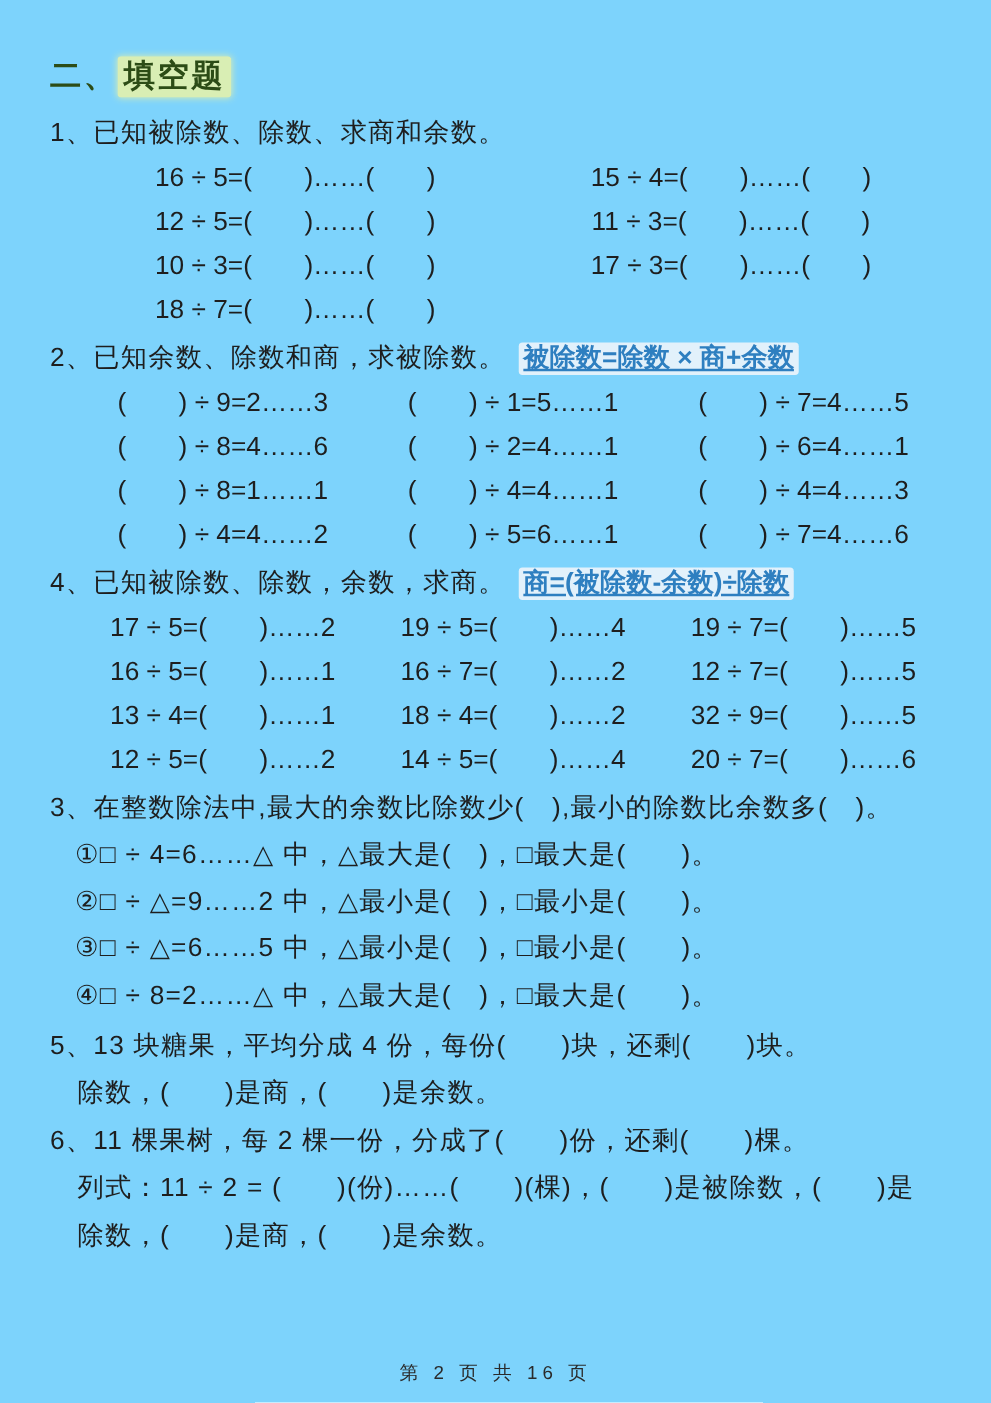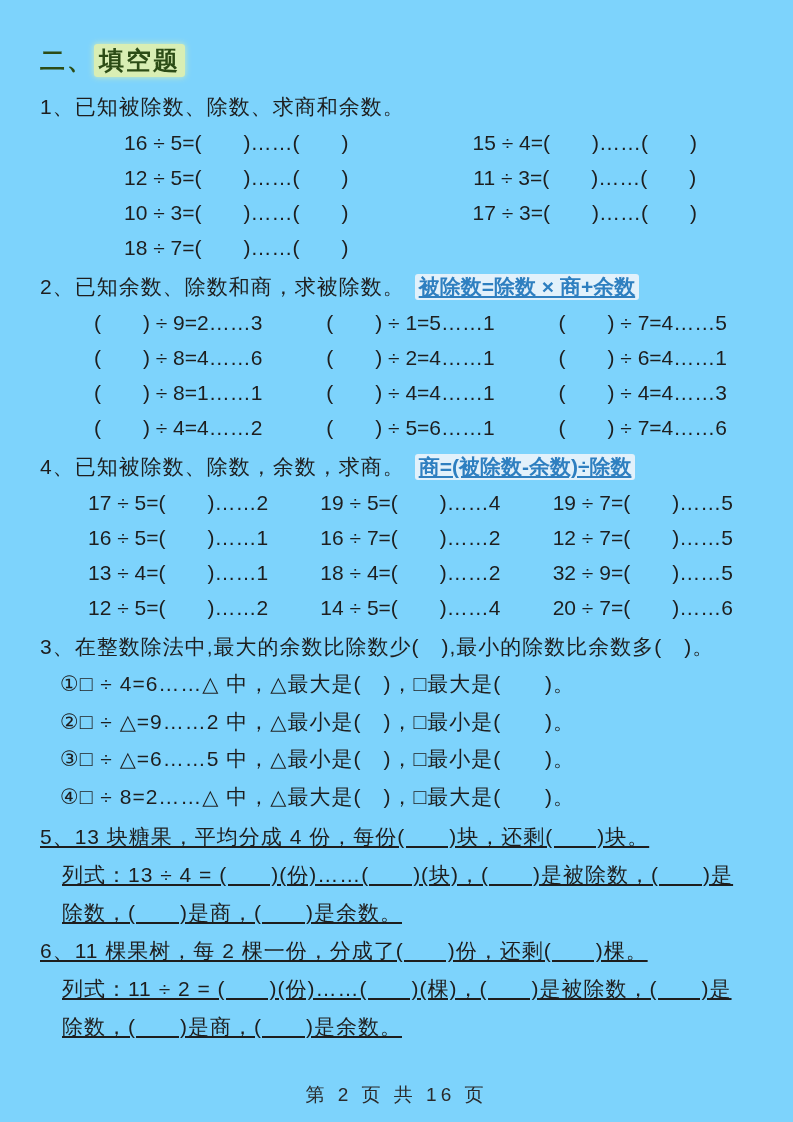--- a/index.html
+++ b/index.html
@@ -69,34 +69,33 @@
   .sub-line {
     font-size: 21px;
     line-height: 37.5px;
     letter-spacing: 1px;
   }
   
   .word-problem .wp-line {
     font-size: 21px;
     line-height: 38px;
     letter-spacing: 1px;
-    text-decoration: underline;
   }
   .word-problem .wp-line.indent {
     padding-left: 22px;
   }
   .spacer-sm { height: 3px; }
   
   .footer {
     position: absolute;
     left: 0;
     bottom: 14px;
     width: 100%;
     text-align: center;
-    font-size: 19px;
+    font-size: 15px;
     letter-spacing: 4px;
     color: #2a2a2a;
   }
 </style>
 </head>
 <body>
 
 <div class="page">
 
   <div class="sec-title">
@@ -187,21 +186,20 @@
       <div class="sub-line">②□ ÷ △=9……2 中，△最小是(　)，□最小是(　　)。</div>
       <div class="sub-line">③□ ÷ △=6……5 中，△最小是(　)，□最小是(　　)。</div>
       <div class="sub-line">④□ ÷ 8=2……△ 中，△最大是(　)，□最大是(　　)。</div>
     </div>
   </div>
 
   <div class="spacer-sm"></div>
 
   <div class="word-problem">
     <div class="wp-line">5、13 块糖果，平均分成 4 份，每份(　　)块，还剩(　　)块。</div>
-    <div class="wp-line indent">列式：13 ÷ 4 = (　　)(份)……(　　)(块)，(　　)是被除数，(　　)是</div>
     <div class="wp-line indent">除数，(　　)是商，(　　)是余数。</div>
   </div>
 
   <div class="word-problem">
     <div class="wp-line">6、11 棵果树，每 2 棵一份，分成了(　　)份，还剩(　　)棵。</div>
     <div class="wp-line indent">列式：11 ÷ 2 = (　　)(份)……(　　)(棵)，(　　)是被除数，(　　)是</div>
     <div class="wp-line indent">除数，(　　)是商，(　　)是余数。</div>
   </div>
 
   <div class="footer">第 2 页 共 16 页</div>

